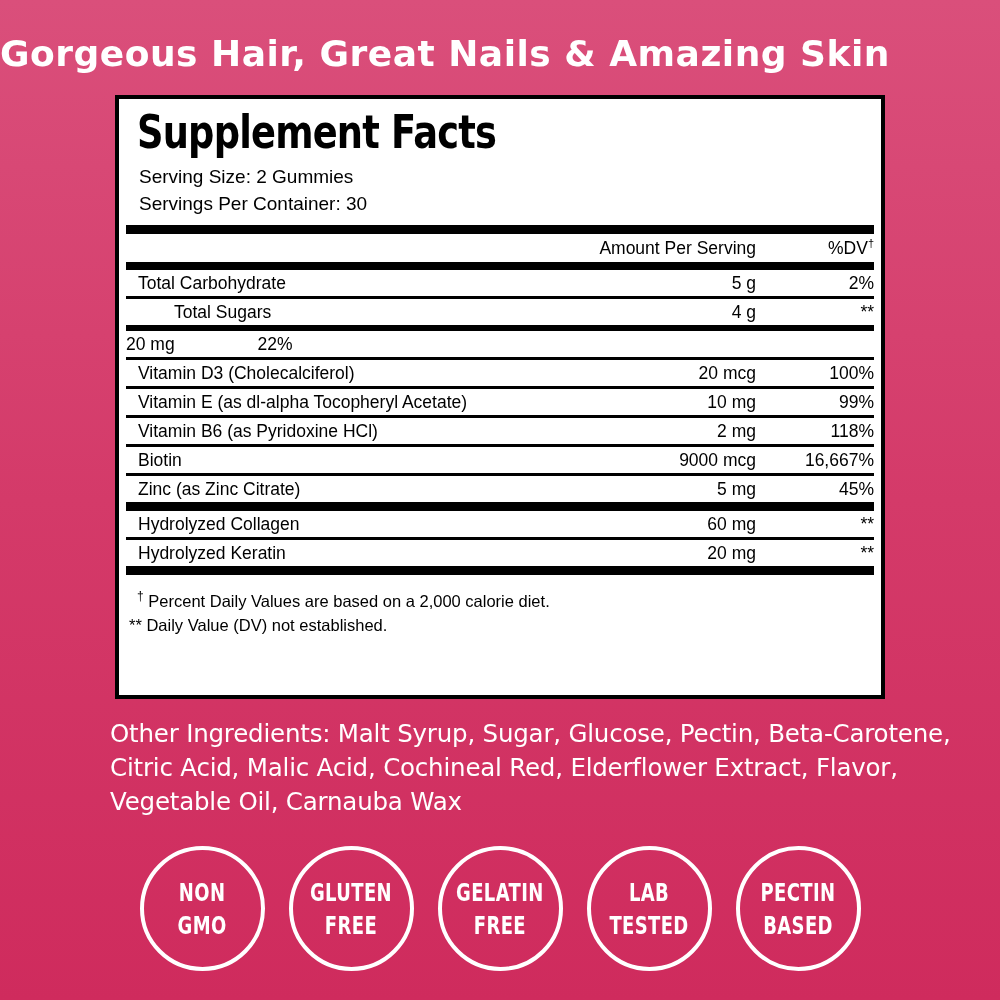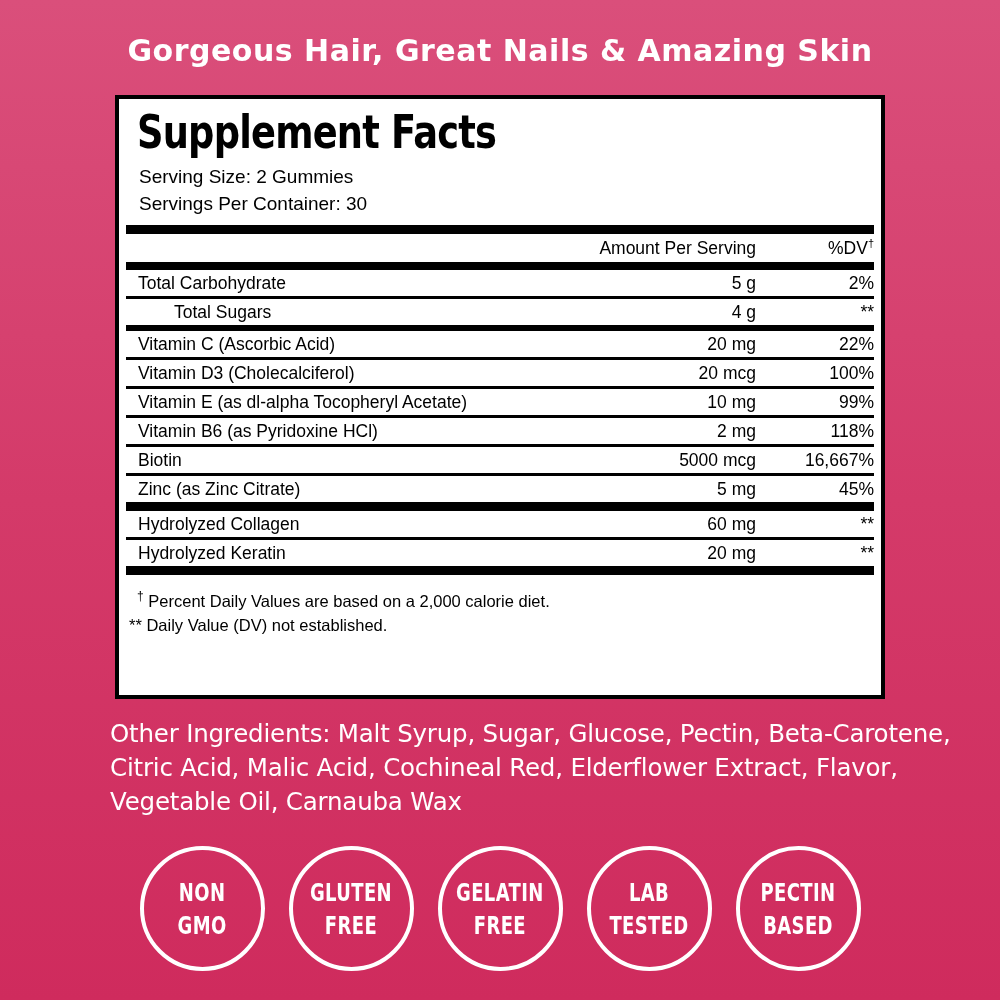--- a/index.html
+++ b/index.html
@@ -9,24 +9,24 @@
   .page {
     position: relative;
     width: 1000px; height: 1000px;
     background: linear-gradient(180deg, #da4f7b 0%, #d43a69 50%, #cf2b5d 100%);
     overflow: hidden;
   }
 
   
   .tagline {
     position: absolute; top: 33px; left: 0; right: 0;
-    text-align: center;
+    text-align: left;
     font-family: "DejaVu Sans", sans-serif;
     font-weight: bold;
-    font-size: 30px;
+    font-size: 36px;
     letter-spacing: 0.5px;
     color: #ffffff;
   }
 
   
   .panel {
     position: absolute; left: 115px; top: 95px;
     width: 770px; height: 604px;
     background: #ffffff;
     border: 4px solid #000000;
@@ -134,21 +134,20 @@
       <div class="row">
         <span class="cell-name indent1">Total Sugars</span>
         <span class="cell-amt">4 g</span>
         <span class="cell-dv">**</span>
       </div>
       <div class="rule"></div>
 
       <div class="rule"></div>
 
       <div class="row">
-        <span class="cell-name">Vitamin C (Ascorbic Acid)</span>
         <span class="cell-amt">20 mg</span>
         <span class="cell-dv">22%</span>
       </div>
       <div class="rule"></div>
 
       <div class="row">
         <span class="cell-name">Vitamin D3 (Cholecalciferol)</span>
         <span class="cell-amt">20 mcg</span>
         <span class="cell-dv">100%</span>
       </div>
@@ -163,21 +162,21 @@
 
       <div class="row">
         <span class="cell-name">Vitamin B6 (as Pyridoxine HCl)</span>
         <span class="cell-amt">2 mg</span>
         <span class="cell-dv">118%</span>
       </div>
       <div class="rule"></div>
 
       <div class="row">
         <span class="cell-name">Biotin</span>
-        <span class="cell-amt">5000 mcg</span>
+        <span class="cell-amt">9000 mcg</span>
         <span class="cell-dv">16,667%</span>
       </div>
       <div class="rule"></div>
 
       <div class="row">
         <span class="cell-name">Zinc (as Zinc Citrate)</span>
         <span class="cell-amt">5 mg</span>
         <span class="cell-dv">45%</span>
       </div>
       <div class="bar thick"></div>

